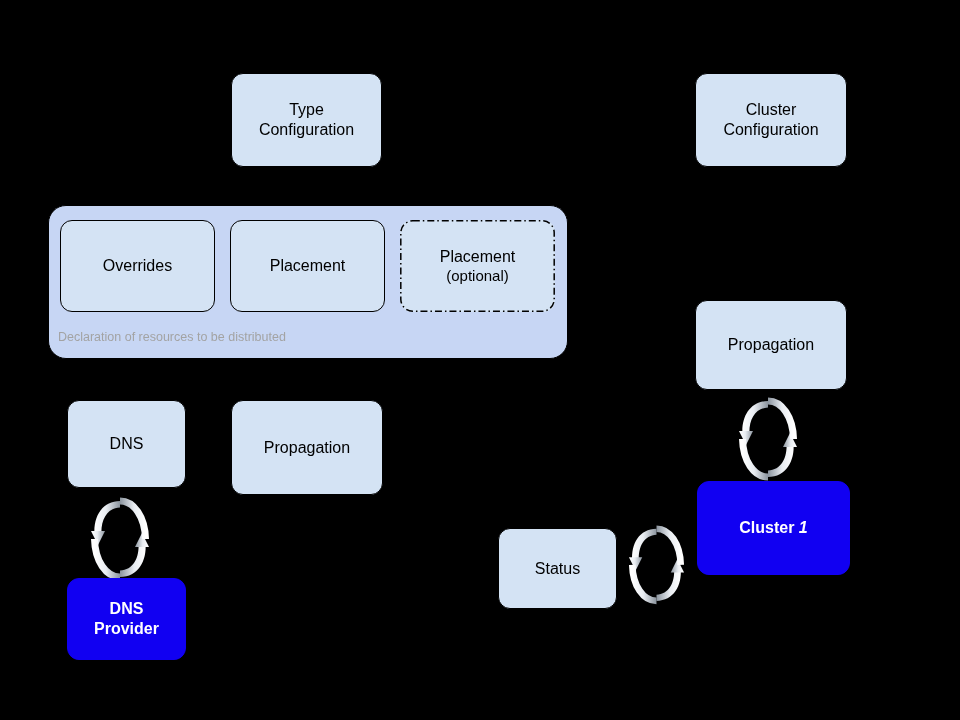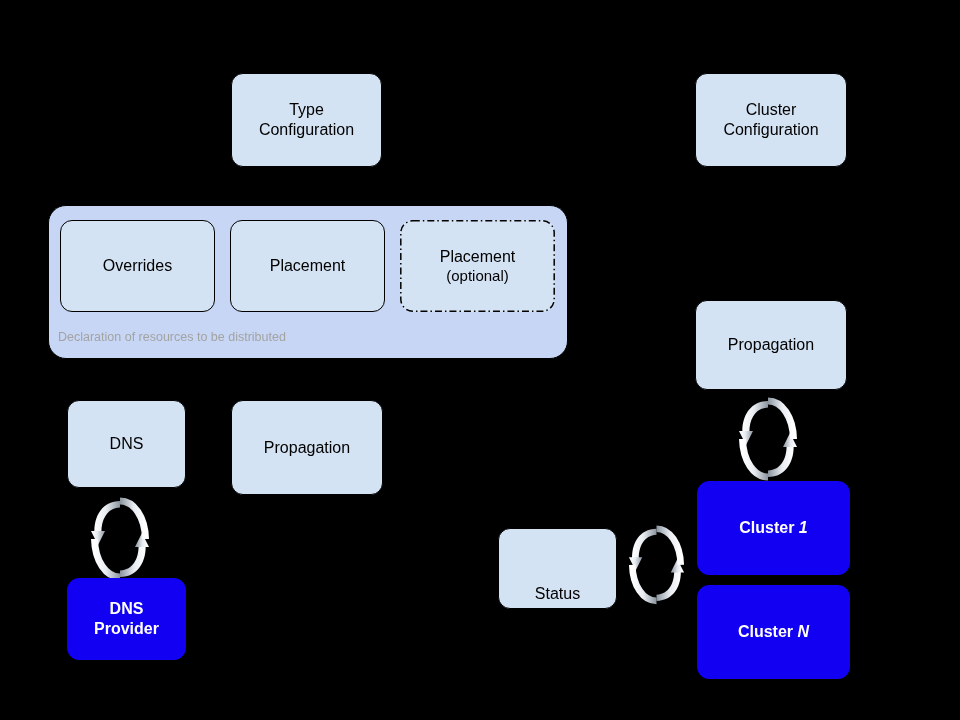--- a/index.html
+++ b/index.html
@@ -179,33 +179,28 @@
   <div class="node blue" style="left:67px;top:578px;width:119px;height:82px;">
     <span class="lbl">DNS
 Provider</span>
   </div>
 
   <div class="node" style="left:231px;top:400px;width:152px;height:95px;">
     <span class="lbl">Propagation</span>
   </div>
 
 
-  <div class="node" style="left:498px;top:528px;width:119px;height:81px;align-items:flex-end;">
+  <div class="node" style="left:498px;top:528px;width:119px;height:81px;">
     <span class="lbl">Status</span>
   </div>
 
   <div class="node" style="left:695px;top:300px;width:152px;height:90px;">
     <span class="lbl">Propagation</span>
   </div>
 
   <div class="node blue" style="left:697px;top:481px;width:153px;height:94px;">
     <span>
       <span>Cluster </span><span class="ital">1</span>
     </span>
   </div>
 
-  <div class="node blue" style="left:697px;top:585px;width:153px;height:94px;">
-    <span>
-      <span>Cluster </span><span class="ital">N</span>
-    </span>
-  </div>
 
 </div>
 
 </body></html>

